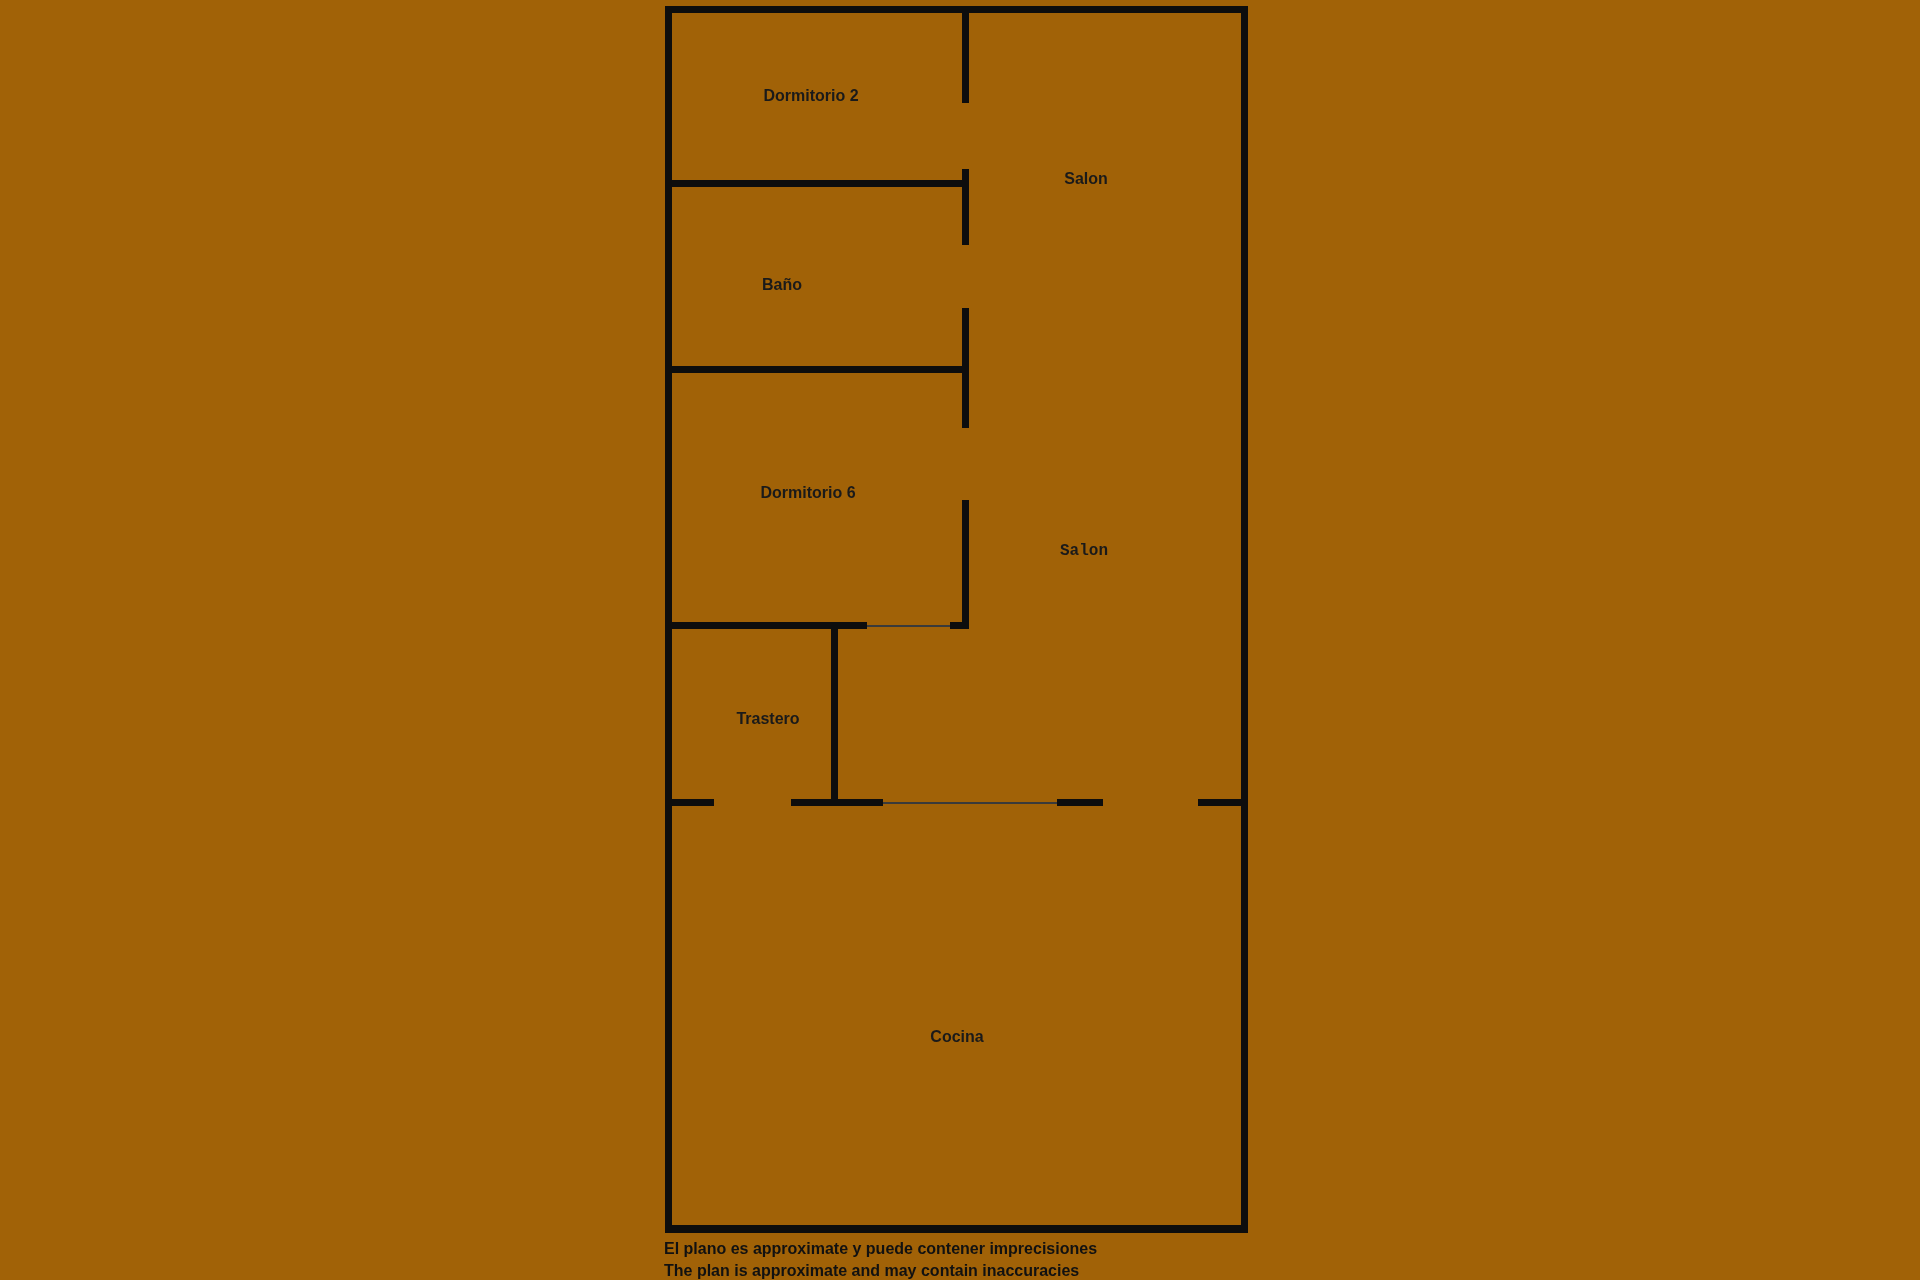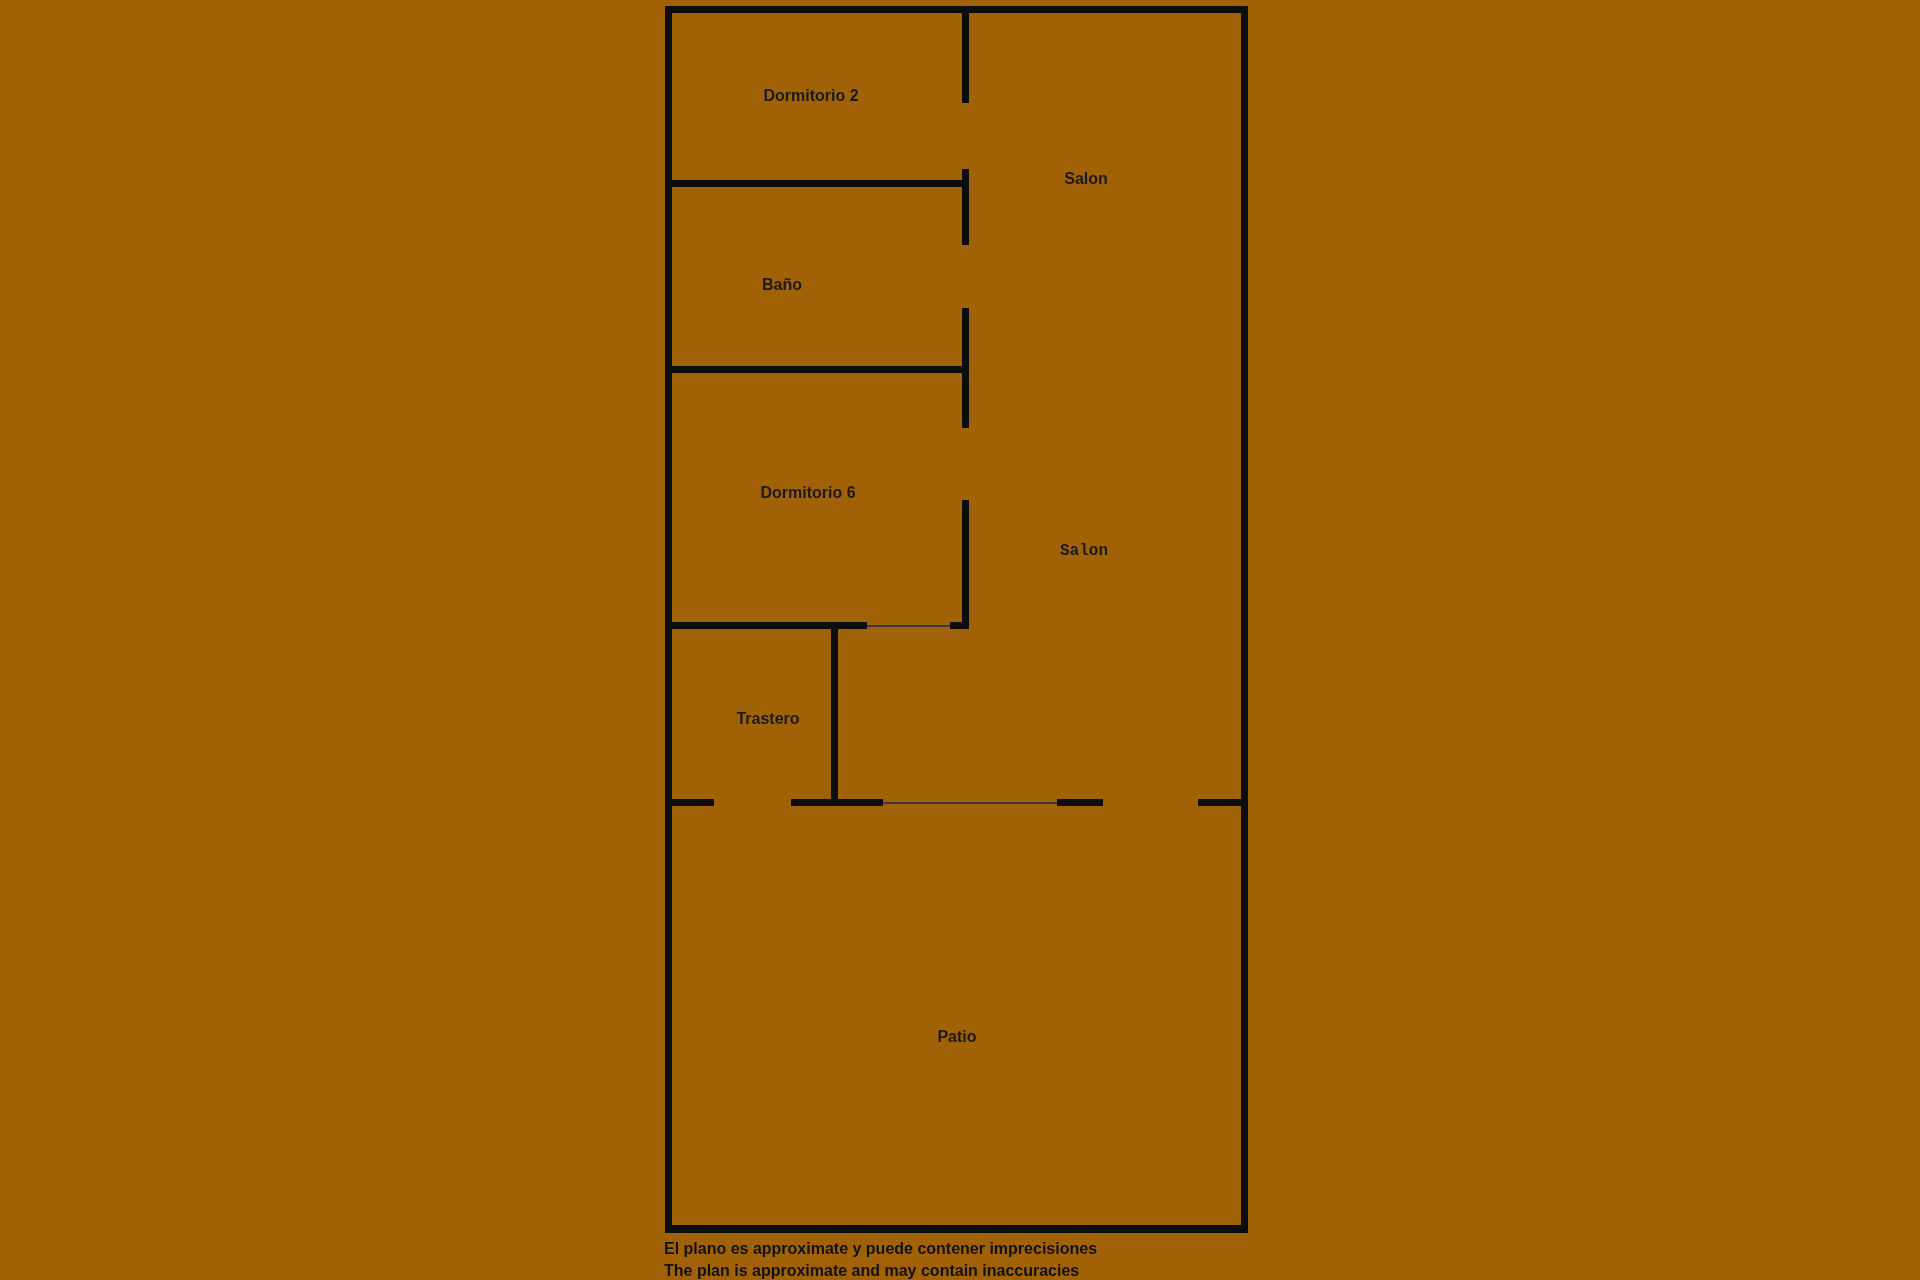--- a/index.html
+++ b/index.html
@@ -67,19 +67,19 @@
       <div class="door-line" style="left: 867px; top: 625px; width: 83px; height: 2px; background: rgb(58, 58, 58);"></div>
       <div class="door-line" style="left: 883px; top: 802px; width: 174px; height: 2px; background: rgb(58, 58, 58);"></div>
     </div>
   <div id="rooms-layer">
       <div class="room-label" style="left: 811px; top: 96px; color: rgb(26, 26, 26);">Dormitorio 2</div>
       <div class="room-label" style="left: 1086px; top: 179px; color: rgb(26, 26, 26);">Salon</div>
       <div class="room-label" style="left: 782px; top: 276px; color: rgb(26, 26, 26); margin-top: 9px;">Baño</div>
       <div class="room-label" style="left: 808px; top: 493px; color: rgb(26, 26, 26);">Dormitorio 6</div>
       <div class="room-label" style="left: 1084px; top: 551px; color: rgb(26, 26, 26); font-family: Liberation Mono, monospace;">Salon</div>
       <div class="room-label" style="left: 748px; top: 719px; color: rgb(26, 26, 26); margin-left: 20px;">Trastero</div>
-      <div class="room-label" style="left: 957px; top: 1037px; color: rgb(26, 26, 26);">Patio</div>
+      <div class="room-label" style="left: 957px; top: 1037px; color: rgb(26, 26, 26);">Cocina</div>
     </div>
   <div class="disclaimer" id="disclaimer" style="left: 664px; top: 1238px;">
     <div>El plano es approximate y puede contener imprecisiones</div>
     <div>The plan is approximate and may contain inaccuracies</div>
   </div>
 </div>
 
 </body></html>

